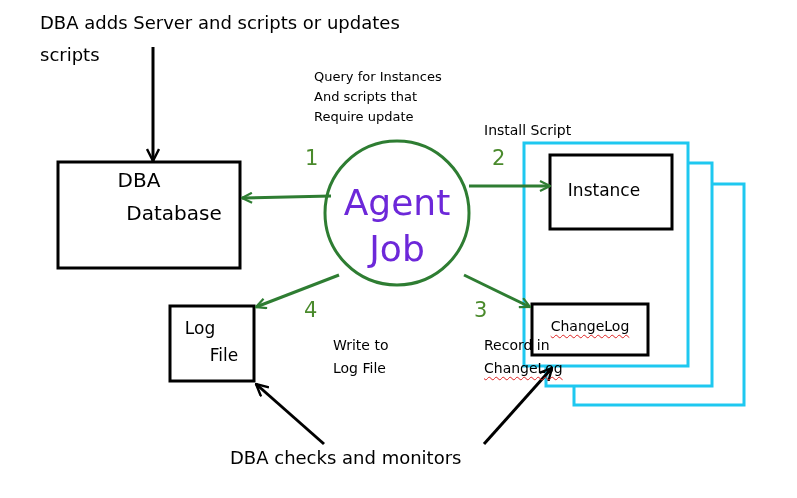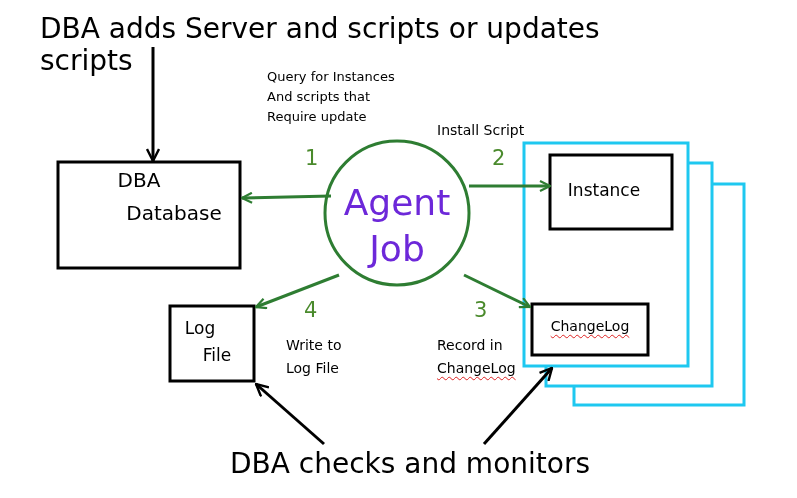--- a/index.html
+++ b/index.html
@@ -1,21 +1,21 @@
 <!DOCTYPE html>
 <html><head>
 <meta charset="utf-8">
 <style>
   html, body { margin:0; padding:0; background:#ffffff; }
   body { width:797px; height:498px; position:relative; overflow:hidden;
          font-family:"DejaVu Sans", "Liberation Sans", sans-serif; color:#000; }
   svg { position:absolute; left:0; top:0; }
   .t { position:absolute; white-space:nowrap; line-height:1.2; }
-  .title { font-size:28px; }
-  .small { font-size:13px; line-height:19px; }
+  .title { font-size:18px; }
+  .small { font-size:13px; line-height:19px;margin-left:47px; }
   .num { font-size:21px; color:#4a8a2c; }
   .circle-label { font-size:36px; color:#6d28d9; text-align:center; line-height:46px; }
   .box-label { font-size:20px; text-align:center; line-height:28px; }
   .box-label-sm { font-size:17px; text-align:center; line-height:26px; }
   .squiggle { text-decoration: underline wavy #d22; text-decoration-thickness:1px; text-underline-offset:3px; }
 </style>
 </head>
 <body>
 
 <svg width="797" height="498" viewBox="0 0 797 498">
@@ -66,21 +66,21 @@
 <div class="t box-label" style="left:58px; top:166px; width:162px;">DBA</div>
 <div class="t box-label" style="left:76px; top:199px; width:182px;margin-left:7px;">Database</div>
 
 <div class="t circle-label" style="left:325px; top:180px; width:144px;">Agent</div>
 <div class="t circle-label" style="left:325px; top:226px; width:144px;">Job</div>
 
 <div class="t" style="left:550px; top:180px; width:108px; text-align:center; font-size:17px;">Instance</div>
 <div class="t squiggle" style="left:532px; top:318px; width:116px; text-align:center; font-size:14px;">ChangeLog</div>
 
 <div class="t box-label-sm" style="left:170px; top:315px; width:60px;">Log</div>
-<div class="t box-label-sm" style="left:175px; top:342px; width:84px;">File</div>
+<div class="t box-label-sm" style="left:182px; top:342px; width:84px;">File</div>
 
 <div class="t small" style="left:286px; top:334px; font-size:14px; line-height:23px;">Write to</div>
 <div class="t small" style="left:286px; top:357px; font-size:14px; line-height:23px;text-align:right;">Log File</div>
 
 <div class="t small" style="left:437px; top:334px; font-size:14px; line-height:23px;">Record in</div>
 <div class="t small squiggle" style="left:437px; top:357px; font-size:14px; line-height:23px;">ChangeLog</div>
 
 <div class="t title" style="left:230px; top:447px;">DBA  checks and monitors</div>
 
 </body></html>

